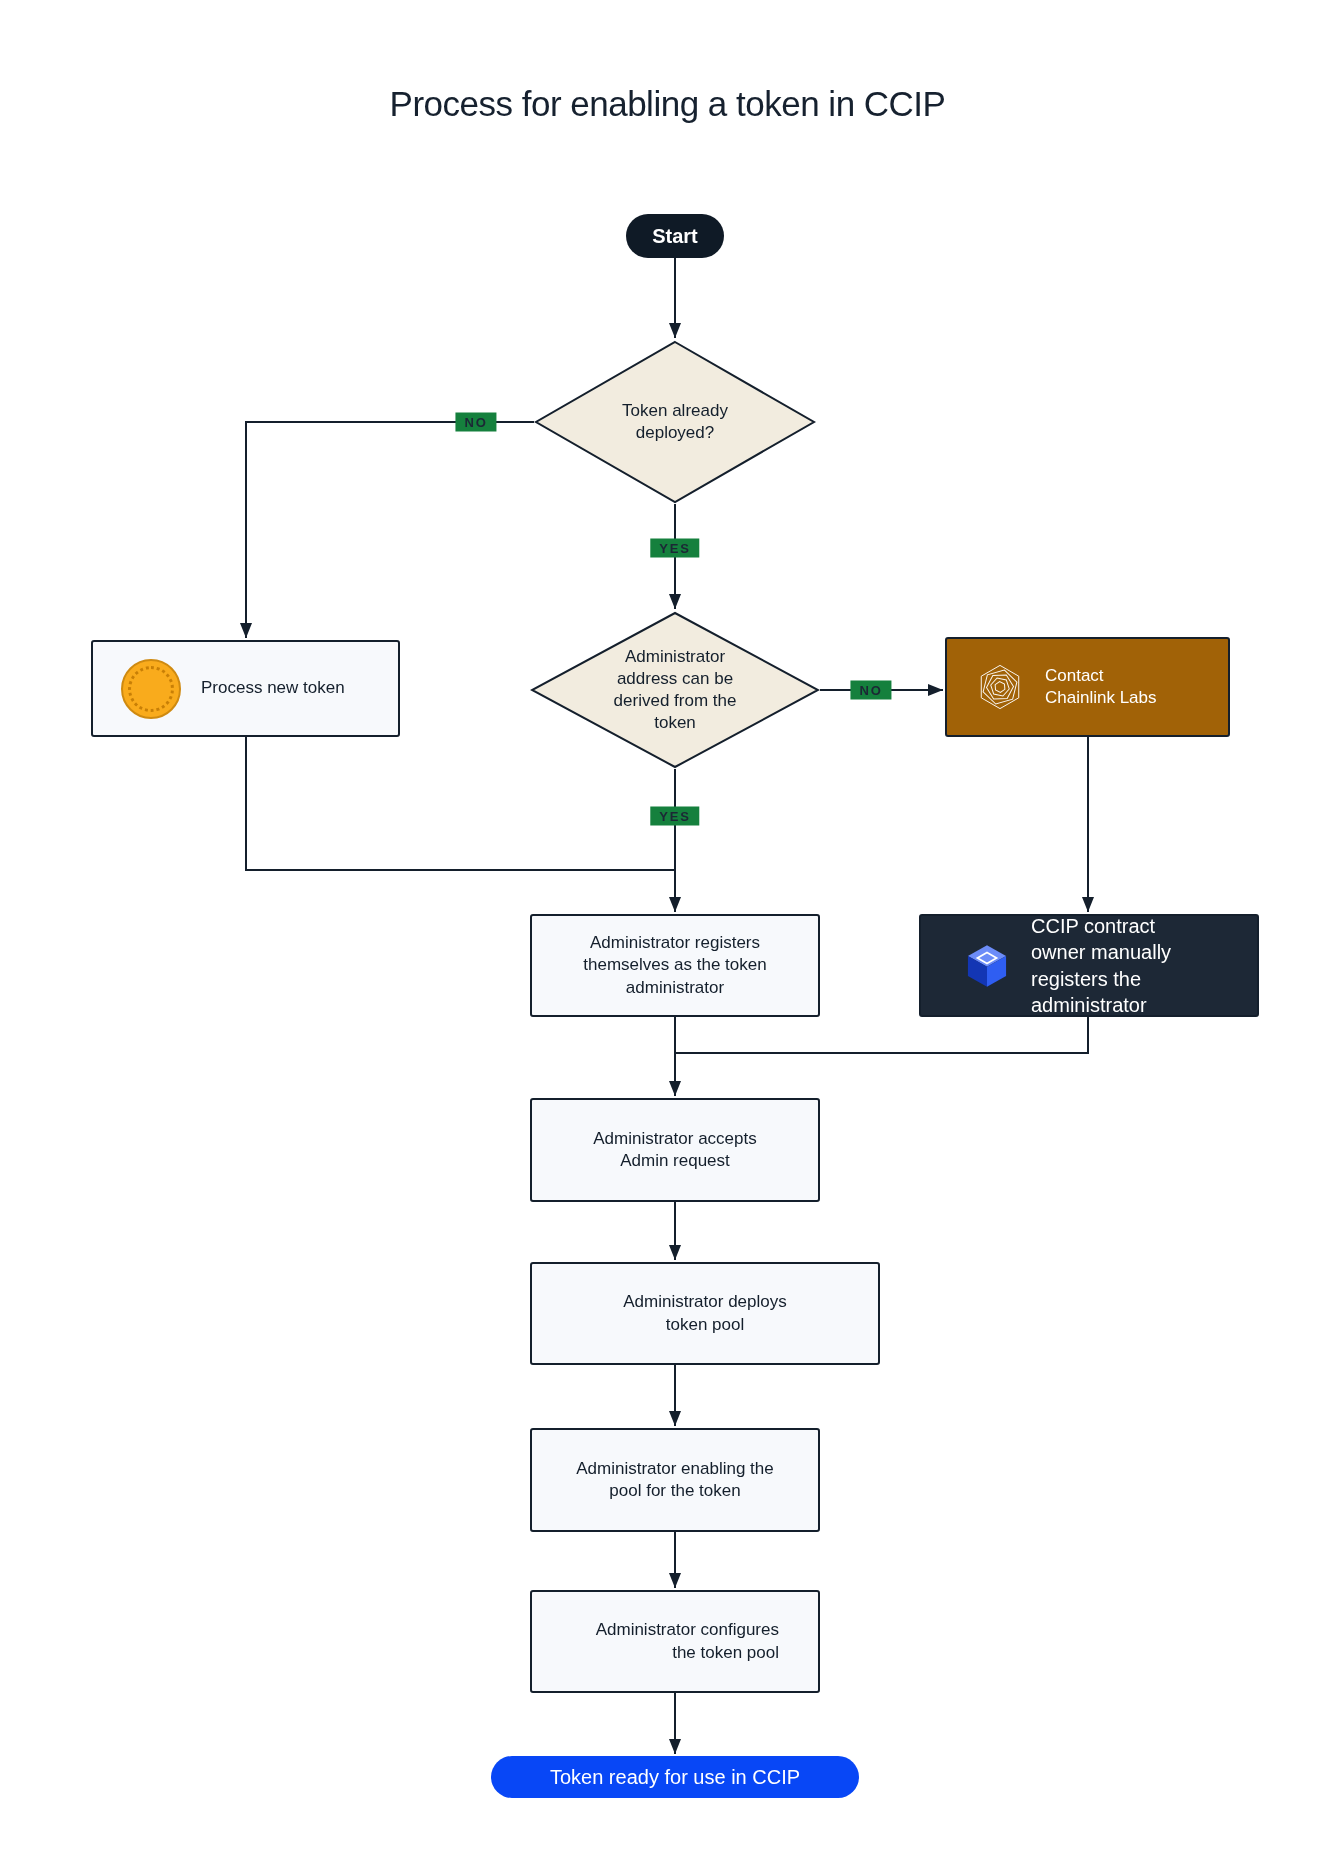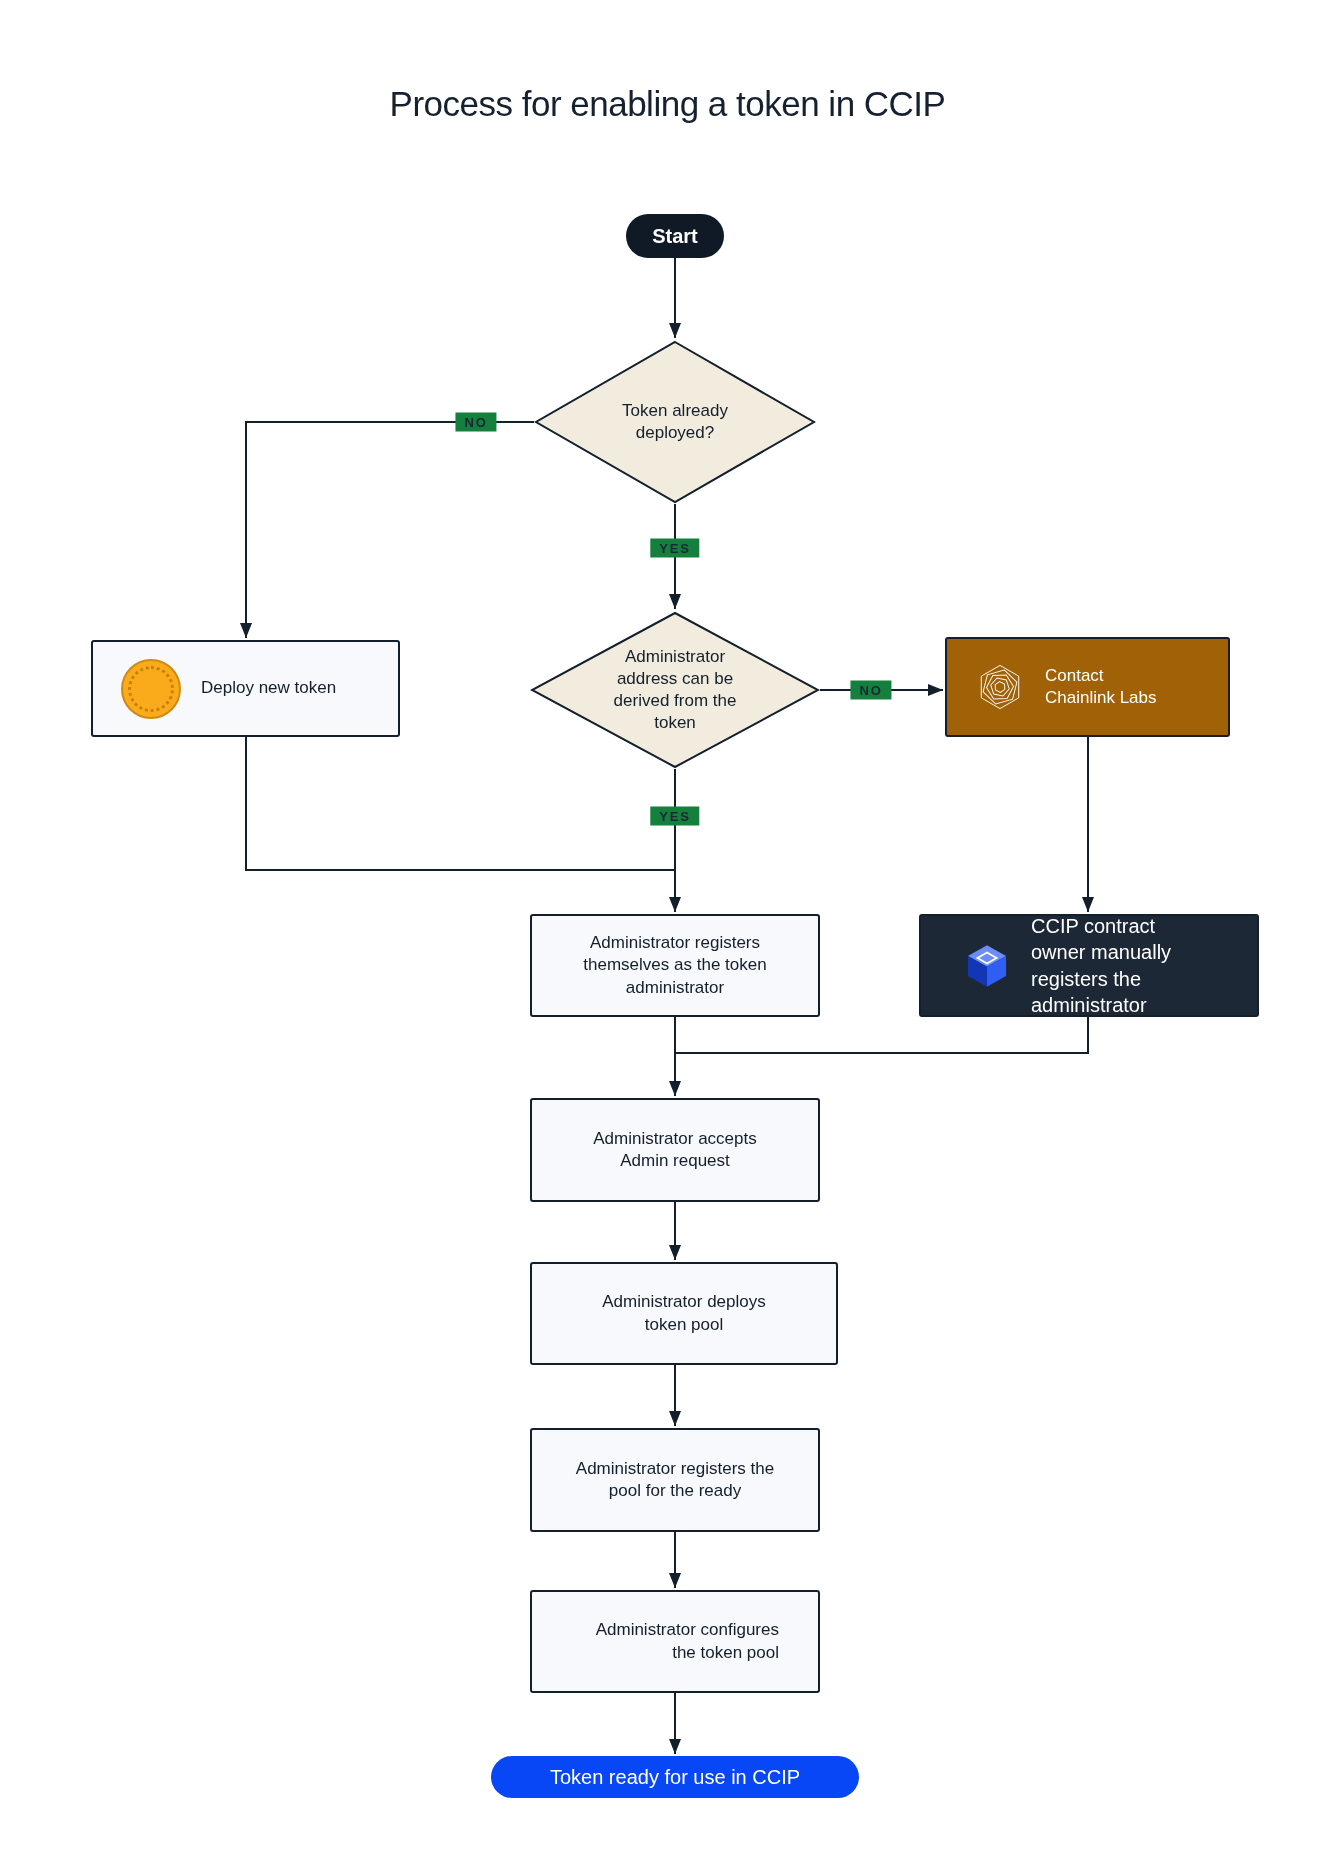--- a/index.html
+++ b/index.html
@@ -44,21 +44,21 @@
 
   #ccip-owner { left:919px; top:914px; width:340px; height:103px;
     background:#1d2836; color:#ffffff; font-size:20px;
     justify-content:flex-start; padding-left:40px; gap:18px; text-align:left; }
   #ccip-owner .label { max-width:170px; }
 
   #register-self  { left:530px; top:914px;  width:290px; height:103px; }
   #register-self .label  { max-width:218px; }
   #accept-admin   { left:530px; top:1098px; width:290px; height:104px; }
   #accept-admin .label   { max-width:198px; }
-  #deploy-pool    { left:530px; top:1262px; width:308px; height:103px; }
+  #deploy-pool    { left:530px; top:1262px; width:350px; height:103px; }
   #deploy-pool .label    { max-width:188px; }
   #register-pool  { left:530px; top:1428px; width:290px; height:104px; }
   #register-pool .label  { max-width:208px; }
   #configure-pool { left:530px; top:1590px; width:290px; height:103px;text-align:right; }
   #configure-pool .label { max-width:208px; }
 
   .decision { position:absolute; }
   .decision svg { display:block; }
   .decision .dlabel {
     position:absolute; left:0; top:0; right:0; bottom:0;
@@ -129,21 +129,21 @@
     <svg width="282" height="164" viewBox="0 0 282 164">
       <polygon points="141,2 280,82 141,162 2,82" fill="#f2ecdf" stroke="#141f2c" stroke-width="2"></polygon>
     </svg>
     <div class="dlabel">
       <span>Token already deployed?</span>
     </div>
   </div>
 
   <div class="node process" id="deploy-new-token">
     <div class="coin"></div>
-    <span class="label">Deploy new token</span>
+    <span class="label">Process new token</span>
   </div>
 
   <div class="decision" id="decision-admin-derivable">
     <svg width="290" height="158" viewBox="0 0 290 158">
       <polygon points="145,2 288,79 145,156 2,79" fill="#f2ecdf" stroke="#141f2c" stroke-width="2"></polygon>
     </svg>
     <div class="dlabel">
       <span>Administrator address can be derived from the token</span>
     </div>
   </div>
@@ -177,21 +177,21 @@
 
   <div class="node process" id="accept-admin">
     <span class="label">Administrator accepts Admin request</span>
   </div>
 
   <div class="node process" id="deploy-pool">
     <span class="label">Administrator deploys token pool</span>
   </div>
 
   <div class="node process" id="register-pool">
-    <span class="label">Administrator registers the pool for the ready</span>
+    <span class="label">Administrator enabling the pool for the token</span>
   </div>
 
   <div class="node process" id="configure-pool">
     <span class="label">Administrator configures the token pool</span>
   </div>
 
   <div class="node terminal" id="end">
     <span>Token ready for use in CCIP</span>
   </div>
 

